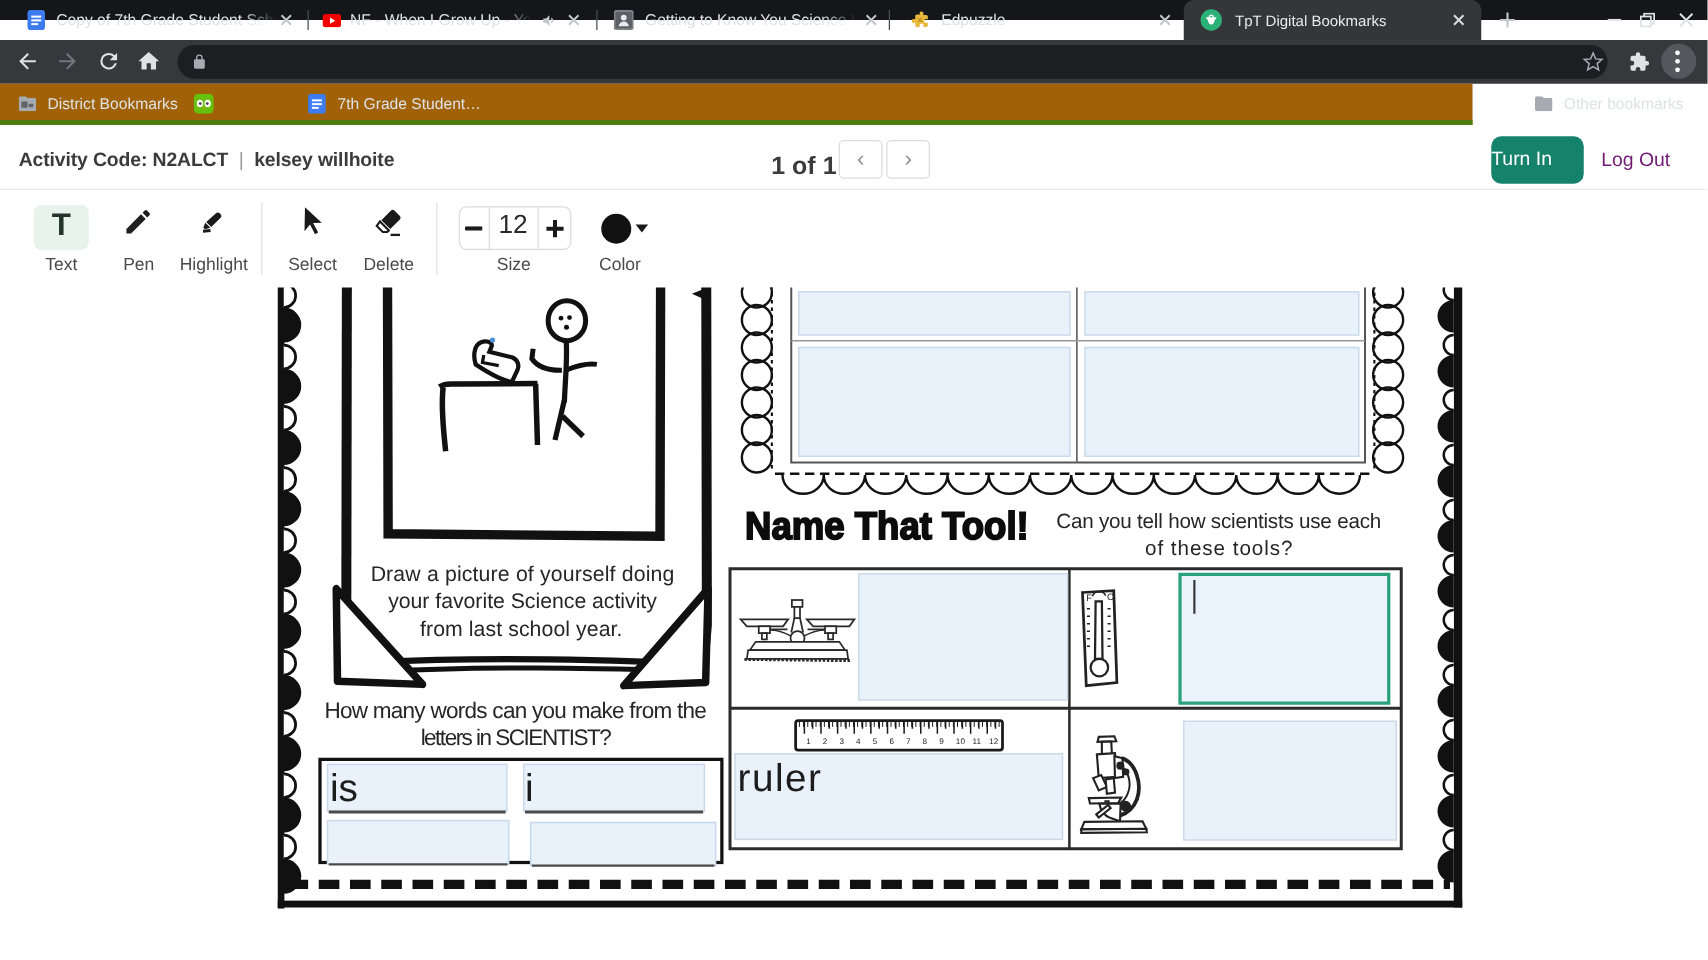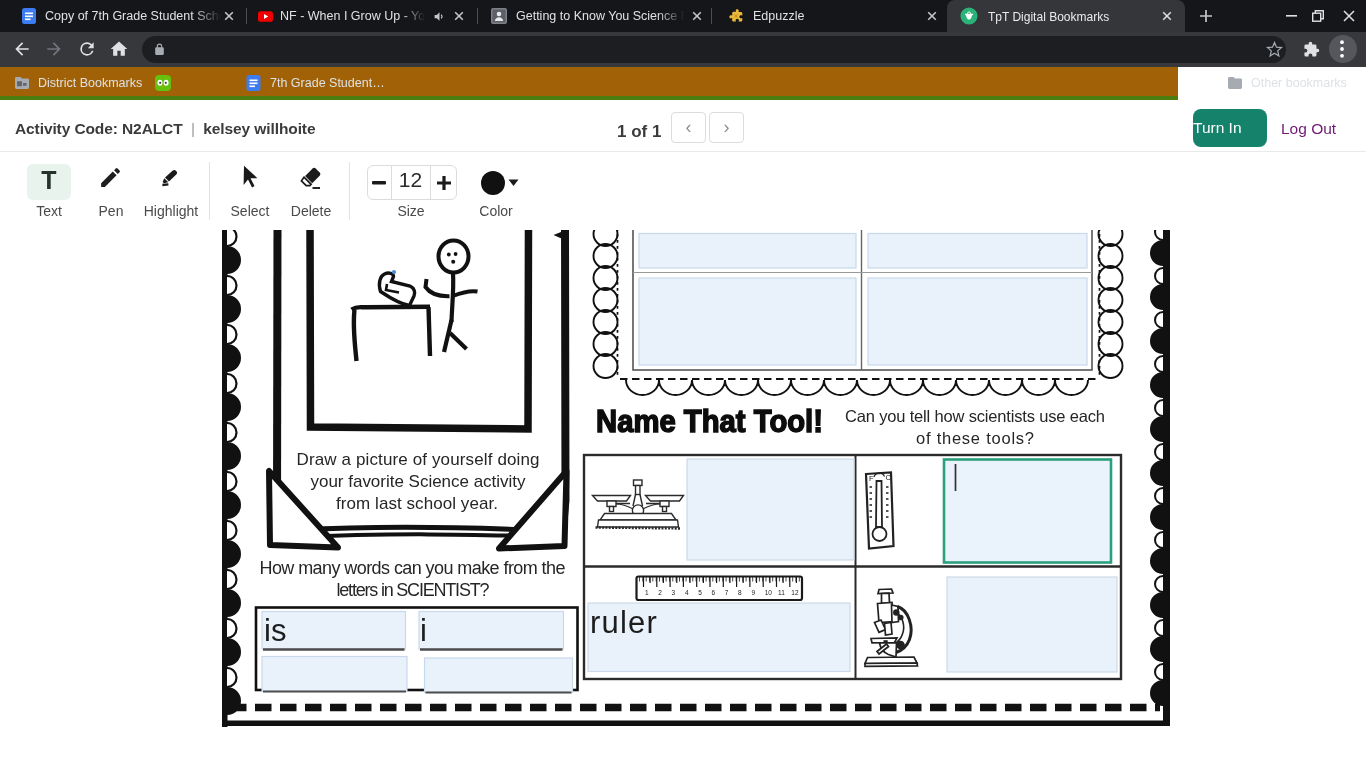--- a/index.html
+++ b/index.html
@@ -1,20 +1,20 @@
 <!DOCTYPE html>
 <html><head>
 <meta charset="utf-8">
 <style>
   * { margin:0; padding:0; box-sizing:border-box; }
   html,body { width:1366px; height:768px; overflow:hidden; background:#fff;
     font-family:"Liberation Sans", sans-serif; }
   .abs { position:absolute; }
   
-  #tabstrip { position:absolute; left:0; top:0; width:1366px; height:32px; background:#151619;text-decoration:underline; }
+  #tabstrip { position:absolute; left:0; top:0; width:1366px; height:16px; background:#151619;text-decoration:underline; }
   .tab { position:absolute; top:0; height:32px; color:#dfe1e5; font-size:12.5px; }
   .tab .title { position:absolute; top:9px; white-space:nowrap; overflow:hidden; -webkit-mask-image:linear-gradient(to right, #000 82%, transparent 98%); }
   .sep { position:absolute; top:8px; width:1px; height:16px; background:#4a4d51; }
   .tabx { position:absolute; top:9px; width:14px; height:14px; }
   #activetab { position:absolute; left:947px; top:0; width:238px; height:32px;
      background:#35363a; border-radius:8px 8px 0 0; color:#e8eaed; }
   
   #toolbar { position:absolute; left:0; top:32px; width:1366px; height:35px; background:#37383c; }
   #urlbar { position:absolute; left:142px; top:4px; width:1144px; height:27px; background:#1d1e21;
      border-radius:14px; color:#dfe1e5; font-size:14px; }
@@ -175,21 +175,21 @@
       <rect x="3.5" y="10.5" width="5.5" height="1.6" fill="#fff"></rect>
   </svg>
   <div class="bmitem" style="left:270px;">7th Grade Student…</div>
   <svg class="abs" style="left:1228px; top:10px;" width="14" height="12" viewBox="0 0 20 17">
     <path d="M8 0H2a2 2 0 0 0-2 2v13a2 2 0 0 0 2 2h16a2 2 0 0 0 2-2V4a2 2 0 0 0-2-2h-8z" fill="#a6abb1"></path>
   </svg>
   <div class="bmitem" style="left:1251px;">Other bookmarks</div>
 </div>
 <div id="header">
   <div class="abs" style="left:15px; top:19px; font-size:15.5px; letter-spacing:-0.1px; font-weight:bold; color:#3b3b3b;">Activity Code: N2ALCT&nbsp;&nbsp;<span style="color:#9a9a9a; font-weight:400;">|</span>&nbsp;&nbsp;kelsey willhoite</div>
-  <div class="abs" style="left:617px; top:21px; font-size:17px; color:#3b3b3b; font-weight:bold;">1 of 1</div>
+  <div class="abs" style="left:617px; top:21px; font-size:20px; color:#3b3b3b; font-weight:bold;">1 of 1</div>
   <div class="navbtn" style="left:671px;">‹</div>
   <div class="navbtn" style="left:709px;">›</div>
   <div id="turnin">Turn In</div>
   <div class="abs" style="left:1281px; top:19px; font-size:15.5px; font-weight:normal; color:#701a75;">Log Out</div>
 </div>
 <div id="toolrow">
   <div class="abs" style="left:27px; top:12px; width:44px; height:36px; background:#e9f3ee; border-radius:6px;"></div>
   <div class="abs" style="left:27px; top:14px; width:44px; text-align:center; font-size:25px; font-weight:bold; color:#24332d;">T</div>
   <div class="tlabel" style="left:27px; width:44px;">Text</div>
   <svg class="abs" style="left:98px; top:13px;" width="25" height="25" viewBox="0 0 24 24">

